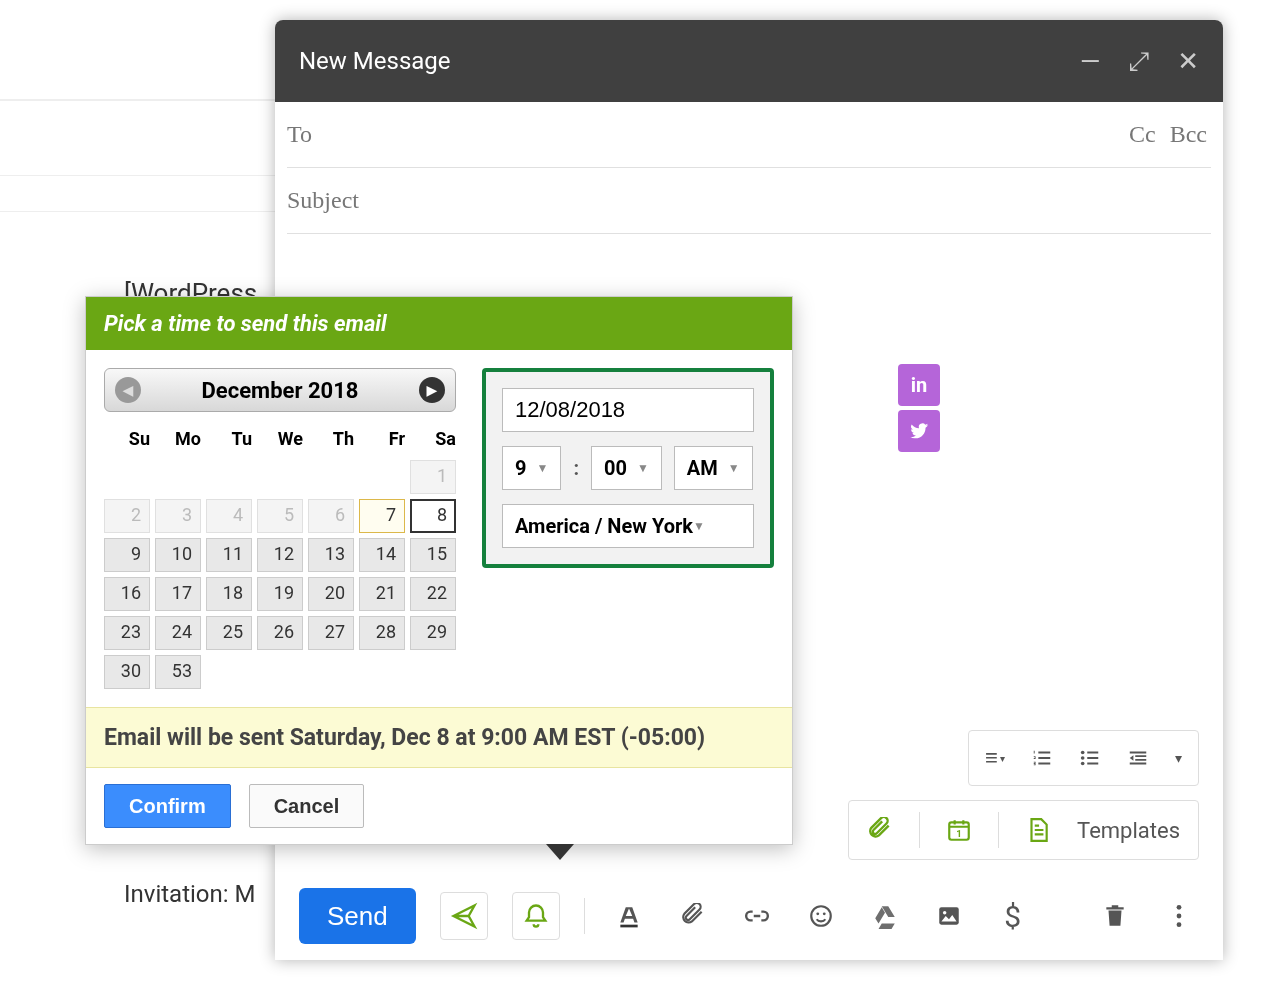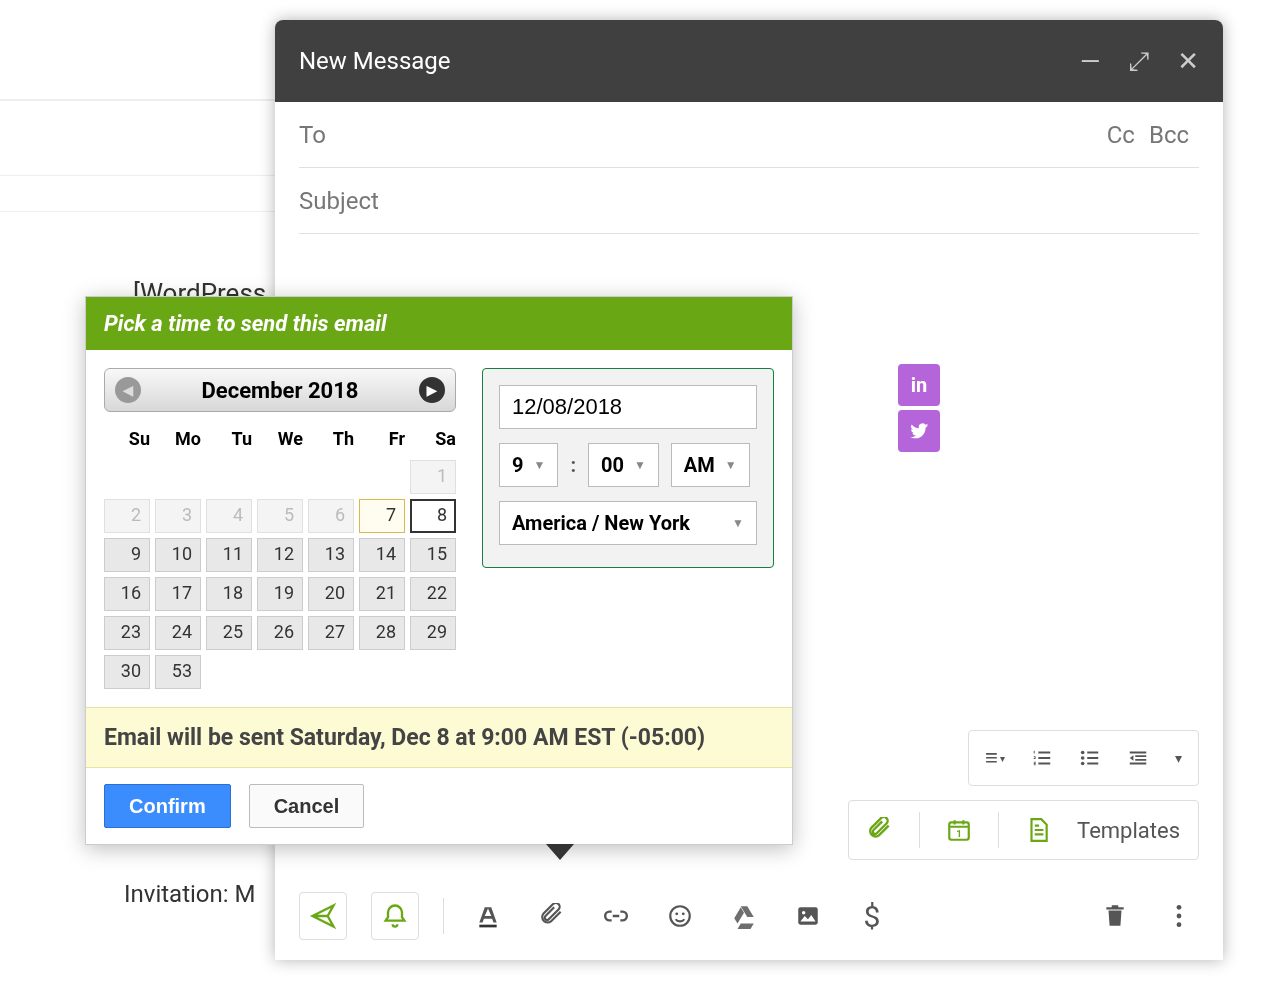--- a/index.html
+++ b/index.html
@@ -12,21 +12,21 @@
 .bg-heading { font-weight: 700; font-size: 26px; margin-bottom: 18px; }
 .sheets-chip { display: inline-flex; align-items: center; border: 1px solid #ccc; border-radius: 24px; padding: 6px 14px; font-size: 22px; color: #555; }
 .sheets-icon { width: 28px; height: 28px; background: #0f9d58; border-radius: 4px; margin-right: 10px; display: inline-flex; align-items: center; justify-content: center; color: #fff; font-size: 18px; font-weight: bold; }
 
 
 .compose { position: absolute; left: 275px; top: 20px; width: 948px; height: 940px; background: #fff; box-shadow: 0 0 16px rgba(0,0,0,0.3); border-radius: 8px 8px 0 0; overflow: hidden; display: flex; flex-direction: column; }
 .compose-header { background: #404040; color: #fff; height: 82px; display: flex; align-items: center; padding: 0 24px; font-size: 24px; }
 .compose-header-title { flex: 1; }
 .compose-header-actions { display: flex; gap: 28px; }
 .compose-header-icon { color: #ccc; cursor: pointer; font-size: 26px; }
-.compose-fields { padding: 0 24px; }
+.compose-fields { padding: 0 12px; font-family: Liberation Serif, serif; }
 .compose-field { border-bottom: 1px solid #e0e0e0; height: 66px; display: flex; align-items: center; font-size: 24px; color: #777; }
 .compose-field .label { color: #777; }
 .compose-field .spacer { flex: 1; }
 .compose-field .cc { color: #777; margin-right: 14px; cursor: pointer; }
 .compose-body { flex: 1; }
 
 
 .social-col { position: absolute; right: 340px; top: 364px; display: flex; flex-direction: column; gap: 4px; }
 .social-btn { width: 42px; height: 42px; background: #b565d9; border-radius: 4px; color: #fff; display: flex; align-items: center; justify-content: center; font-weight: bold; font-size: 20px; }
 
@@ -63,27 +63,27 @@
 .cal-title { font-weight: 700; font-size: 22px; }
 .cal-grid { display: grid; grid-template-columns: repeat(7, 1fr); gap: 5px; }
 .cal-dow { text-align: right; font-weight: 700; font-size: 18px; padding: 6px 0; }
 .cal-cell { height: 34px; border: 1px solid #ccc; background: #e8e8e8; text-align: right; padding: 4px 8px; font-size: 18px; cursor: pointer; color: #333; }
 .cal-cell.empty { border: none; background: transparent; }
 .cal-cell.disabled { background: #f4f4f4; color: #bbb; border-color: #e0e0e0; }
 .cal-cell.today { background: #fffdf0; border-color: #dcb84a; }
 .cal-cell.selected { background: #fff; border: 2px solid #333; padding: 3px 7px; }
 
 
-.timectl { flex: 1; background: #f2f2f2; border: 1px solid #15803d; border-radius: 4px; padding: 16px; display: flex; flex-direction: column; gap: 14px; height:200px }
+.timectl { flex: 1; background: #f2f2f2; border: 4px solid #15803d; border-radius: 4px; padding: 16px; display: flex; flex-direction: column; gap: 14px; height:200px }
 .date-input { background: #fff; border: 1px solid #bbb; height: 44px; padding: 0 12px; font-size: 22px; width: 100%; }
 .time-row { display: flex; align-items: center; gap: 12px; }
 .dd { background: #fff; border: 1px solid #bbb; height: 44px; display: inline-flex; align-items: center; padding: 0 12px; font-size: 20px; font-weight: 700; cursor: pointer; gap: 10px; }
 .dd .caret { font-size: 12px; color: #888; }
 .colon { font-size: 20px; font-weight: 700; color: #555; }
-.tz-dd { background: #fff; border: 1px solid #bbb; height: 44px; display: flex; align-items: center; padding: 16px 12px; font-size: 20px; font-weight: 700; justify-content: space-between; cursor: pointer; }
+.tz-dd { background: #fff; border: 1px solid #bbb; height: 44px; display: flex; align-items: center; padding: 16px 12px; font-size: 20px; font-weight: 700; justify-content: flex-start; cursor: pointer; }
 
 
 .status-strip { background: #fcfbd4; border-top: 1px solid #e8e4a0; border-bottom: 1px solid #e8e4a0; padding: 16px 18px; font-size: 23px; font-weight: 700; color: #444; }
 
 
 .picker-footer { padding: 16px 18px; display: flex; gap: 18px; }
 .btn-confirm { background: #3b8dfd; color: #fff; border: 1px solid #2a6fd4; height: 44px; padding: 0 24px; font-size: 20px; font-weight: 700; cursor: pointer; border-radius: 2px; }
 .btn-cancel { background: #fafafa; border: 1px solid #bbb; height: 44px; padding: 0 24px; font-size: 20px; font-weight: 700; cursor: pointer; border-radius: 2px; color: #333; }
 
 
@@ -95,38 +95,38 @@
 svg { display: block; }
 </style>
 </head>
 <body>
 
 <div class="bg-list">
   <div class="bg-row first"></div>
   <div class="bg-row" style="border-top:1px solid #eee;"></div>
   <div class="bg-row" style="height:36px;"></div>
 </div>
-<div style="position:absolute; left:124px; top:278px; font-size:26px; color:#333;margin-left:9px;">[WordPress</div>
+<div style="position:absolute; left:124px; top:278px; font-size:26px; color:#333;">[WordPress</div>
 <div class="invite-row">Invitation: M</div>
 
 <div class="compose">
   <div class="compose-header">
     <div class="compose-header-title">New Message</div>
     <div class="compose-header-actions">
       <span class="compose-header-icon">—</span>
       <span class="compose-header-icon">⤢</span>
       <span class="compose-header-icon">✕</span>
     </div>
   </div>
   <div class="compose-fields">
     <div class="compose-field">
       <span class="label">To</span>
       <span class="spacer"></span>
       <span class="cc">Cc</span>
-      <span class="cc" style="margin-right:10px">Bcc</span>
+      <span class="cc" style="margin-right:4px">Bcc</span>
     </div>
     <div class="compose-field">
       <span class="label">Subject</span>
     </div>
   </div>
   <div class="compose-body"></div>
 
   <div class="format-bar">
     <span class="format-icon">≡ <span class="caret-sm">▾</span></span>
     <span class="format-icon">
@@ -170,20 +170,21 @@
     <span class="attach-icon">
       <svg width="26" height="26" viewBox="0 0 24 24">
           <path fill="none" stroke="#6aa714" stroke-width="2" d="M6 2h9l5 5v15H6z"></path>
           <path stroke="#6aa714" stroke-width="2" d="M9 12h8M9 16h8M9 8h4"></path>
         </svg>
     </span>
     <span class="templates-text">Templates</span>
   </div>
 
   <div class="bottom-bar">
+    <button class="send-btn">Send</button>
     <span class="tb-icon green boxed">
       <svg width="28" height="28" viewBox="0 0 24 24">
           <path fill="none" stroke="#6aa714" stroke-width="2" d="M3 12l18-9-5 9 5 9z M3 12h13"></path>
         </svg>
     </span>
     <span class="tb-icon green boxed">
       <svg width="28" height="28" viewBox="0 0 24 24">
           <path fill="none" stroke="#6aa714" stroke-width="2" d="M12 3a6 6 0 016 6v4l2 3H4l2-3V9a6 6 0 016-6zm-2 16a2 2 0 004 0"></path>
         </svg>
     </span>

